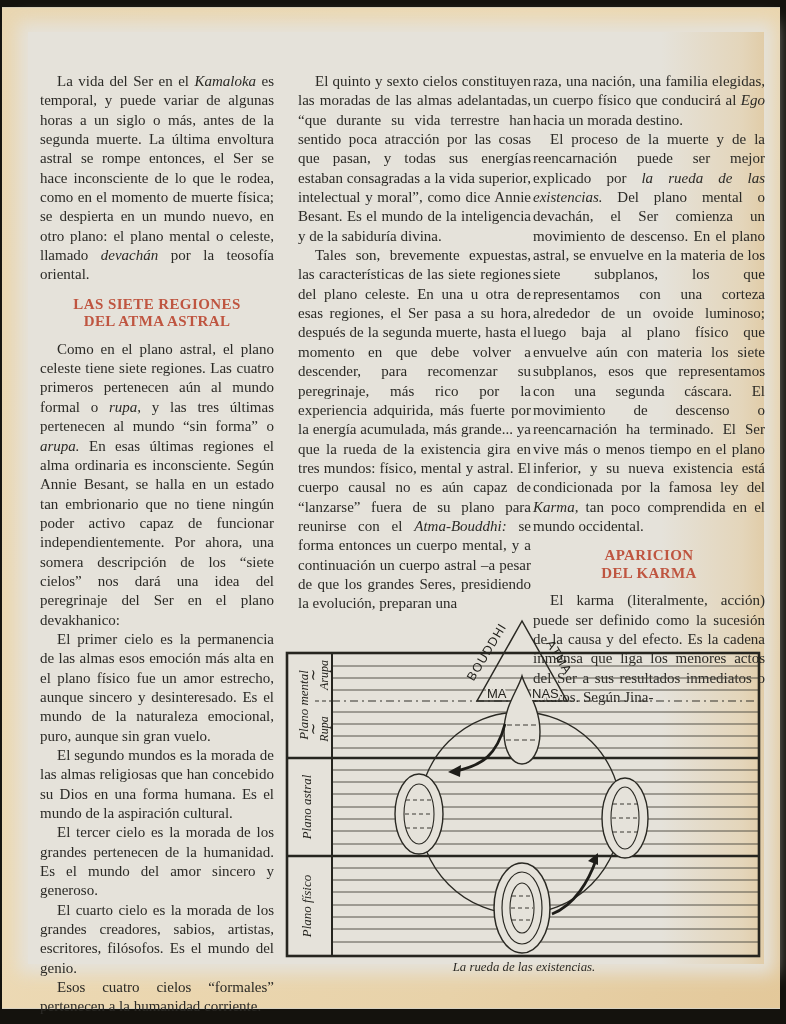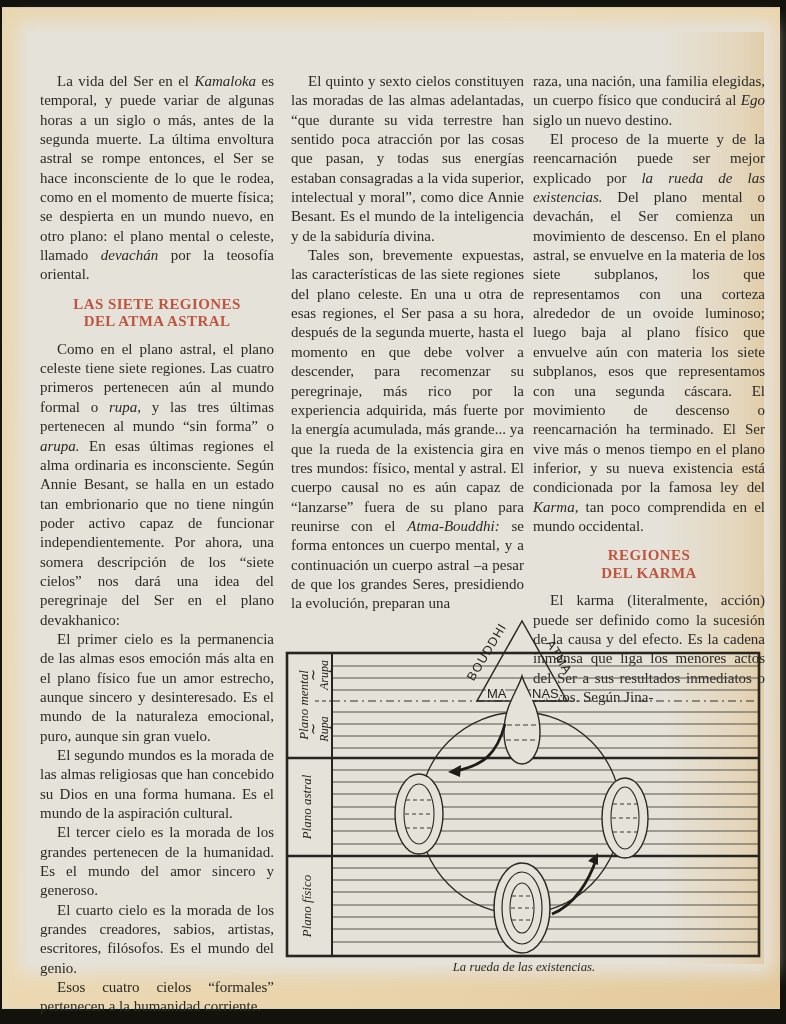--- a/index.html
+++ b/index.html
@@ -34,21 +34,21 @@
   }
   .col p{margin:0;text-indent:17px;}
   .col p.cont{text-indent:0;}
   .col i{font-style:italic;}
   .heading{
     text-align:center;font-weight:bold;letter-spacing:.4px;
     font-size:15px;line-height:17.5px;margin:11px 0 9px;
     text-indent:0;
   }
   #col1{left:38px;top:56px;width:234px;}
-  #col2{left:289px;top:56px;width:233px;font-family:Liberation Serif, serif;}
+  #col2{left:296px;top:56px;width:233px;font-family:Liberation Serif, serif;}
   #col3{left:531px;top:56px;width:232px;}
   .diagram{position:absolute;left:283px;top:600px;width:478px;height:355px;}
   .caption{
     position:absolute;left:283px;top:952px;width:478px;
     text-align:center;font-style:italic;font-size:12.8px;color:#2b2a26;
   }
   svg text{fill:#23221d;}
   .svg-sans{font-family:"Liberation Sans","DejaVu Sans",sans-serif;}
   .svg-it{font-style:italic;font-family:"Liberation Serif","DejaVu Serif",serif;}
 </style>
@@ -71,24 +71,24 @@
       <p><span>El segundo mundos es la morada de las almas religiosas que han concebido su Dios en una forma humana. Es el mundo de la aspiración cultural.</span></p>
       <p><span>El tercer cielo es la morada de los grandes pertenecen de la humanidad. Es el mundo del amor sincero y generoso.</span></p>
       <p><span>El cuarto cielo es la morada de los grandes creadores, sabios, artistas, escritores, filósofos. Es el mundo del genio.</span></p>
       <p><span>Esos cuatro cielos “formales” pertenecen a la humanidad corriente.</span></p>
     </div>
   <div id="col2" class="col">
       <p><span>El quinto y sexto cielos constituyen las moradas de las almas adelantadas, “que durante su vida terrestre han sentido poca atracción por las cosas que pasan, y todas sus energías estaban consagradas a la vida superior, intelectual y moral”, como dice Annie Besant. Es el mundo de la inteligencia y de la sabiduría divina.</span></p>
       <p><span>Tales son, brevemente expuestas, las características de las siete regiones del plano celeste. En una u otra de esas regiones, el Ser pasa a su hora, después de la segunda muerte, hasta el momento en que debe volver a descender, para recomenzar su peregrinaje, más rico por la experiencia adquirida, más fuerte por la energía acumulada, más grande... ya que la rueda de la existencia gira en tres mundos: físico, mental y astral. El cuerpo causal no es aún capaz de “lanzarse” fuera de su plano para reunirse con el </span><i>Atma-Bouddhi:</i><span> se forma entonces un cuerpo mental, y a continuación un cuerpo astral –a pesar de que los grandes Seres, presidiendo la evolución, preparan una</span></p>
     </div>
   <div id="col3" class="col">
-      <p class="cont"><span>raza, una nación, una familia elegidas, un cuerpo físico que conducirá al </span><i>Ego</i><span> siglo un nuevo destino.</span></p>
+      <p class="cont"><span>raza, una nación, una familia elegidas, un cuerpo físico que conducirá al </span><i>Ego</i><span> hacia un morada destino.</span></p>
       <p><span>El proceso de la muerte y de la reencarnación puede ser mejor explicado por </span><i>la rueda de las existencias.</i><span> Del plano mental o devachán, el Ser comienza un movimiento de descenso. En el plano astral, se envuelve en la materia de los siete subplanos, los que representamos con una corteza alrededor de un ovoide luminoso; luego baja al plano físico que envuelve aún con materia los siete subplanos, esos que representamos con una segunda cáscara. El movimiento de descenso o reencarnación ha terminado. El Ser vive más o menos tiempo en el plano inferior, y su nueva existencia está condicionada por la famosa ley del </span><i>Karma,</i><span> tan poco comprendida en el mundo occidental.</span></p>
       <div class="heading" style="color: rgb(191, 85, 64);">
-        <div>REGIONES</div>
+        <div>APARICION</div>
         <div>DEL KARMA</div>
       </div>
       <p><span>El karma (literalmente, acción) puede ser definido como la sucesión de la causa y del efecto. Es la cadena inmensa que liga los menores actos del Ser a sus resultados inmediatos o futuros. Según Jina-</span></p>
     </div>
 
   <svg class="diagram" viewBox="0 0 478 355">
 
     <g id="ruled" stroke="#45433b" stroke-width="0.9">
         <line x1="47" x2="474" y1="58" y2="58"></line>
         <line x1="47" x2="474" y1="70" y2="70"></line>

